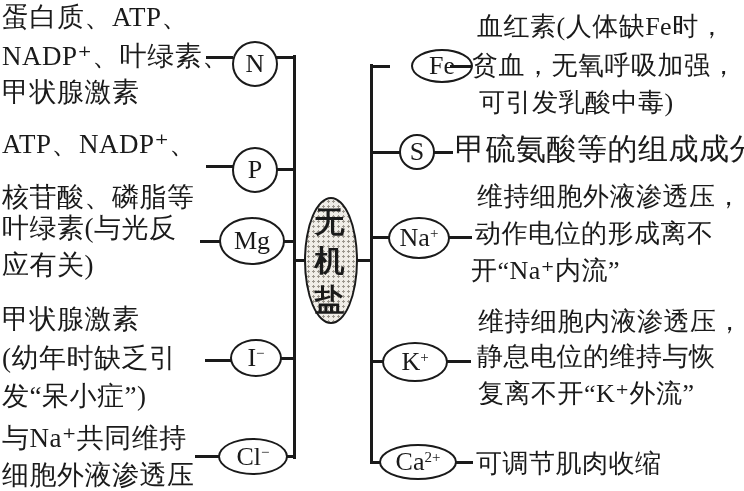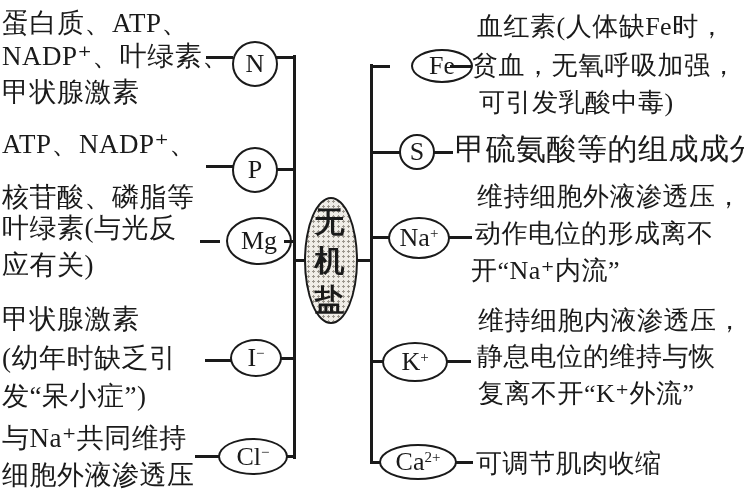--- a/index.html
+++ b/index.html
@@ -67,21 +67,21 @@
     text-align: left;
     word-break: break-all;
     font-weight: bold;
   }
   .hline { position: absolute; height: 3px; background: #1a1a1a; }
   .vline { position: absolute; width: 3px; background: #1a1a1a; }
 </style>
 </head>
 <body>
 
-<div class="txt" style="left:2px; top:8px;">蛋白质、ATP、</div>
+<div class="txt" style="left:2px; top:2px;">蛋白质、ATP、</div>
 <div class="txt" style="left:2px; top:41px;">NADP⁺、叶绿素、</div>
 <div class="txt" style="left:2px; top:77px;">甲状腺激素</div>
 
 <div class="txt" style="left:2px; top:129px;">ATP、NADP⁺、</div>
 <div class="txt" style="left:2px; top:182px;">核苷酸、磷脂等</div>
 
 <div class="txt" style="left:2px; top:213px;">叶绿素(与光反</div>
 <div class="txt" style="left:2px; top:250px;">应有关)</div>
 
 <div class="txt" style="left:2px; top:304px;">甲状腺激素</div>
@@ -94,33 +94,33 @@
 <div class="rtxt" style="left:477px; top:12px;">血红素(人体缺Fe时，</div>
 <div class="rtxt" style="left:472px; top:51px;">贫血，无氧呼吸加强，</div>
 <div class="rtxt" style="left:479px; top:88px;">可引发乳酸中毒)</div>
 
 <div class="rtxt stxt" style="left:455px; top:134px;">甲硫氨酸等的组成成分</div>
 
 <div class="rtxt" style="left:477px; top:182px;">维持细胞外液渗透压，</div>
 <div class="rtxt" style="left:475px; top:219px;">动作电位的形成离不</div>
 <div class="rtxt" style="left:471px; top:256px;">开“Na⁺内流”</div>
 
-<div class="rtxt" style="left:478px; top:307px;font-family:Liberation Mono, monospace;">维持细胞内液渗透压，</div>
+<div class="rtxt" style="left:478px; top:307px;">维持细胞内液渗透压，</div>
 <div class="rtxt" style="left:477px; top:342px;">静息电位的维持与恢</div>
 <div class="rtxt" style="left:478px; top:379px;">复离不开“K⁺外流”</div>
 
 <div class="rtxt" style="left:476px; top:449px;">可调节肌肉收缩</div>
 
 <div class="node" style="left:232px; top:41px; width:46px; height:46px;">
   <span class="sym"><span>N</span><sup></sup></span>
 </div>
 <div class="node" style="left:232px; top:147px; width:46px; height:46px;">
   <span class="sym"><span>P</span><sup></sup></span>
 </div>
-<div class="node" style="left:226px; top:217px; width:66px; height:48px;text-align:center;">
+<div class="node" style="left:219px; top:217px; width:66px; height:48px;text-align:center;">
   <span class="sym"><span>Mg</span><sup></sup></span>
 </div>
 <div class="node" style="left:230px; top:339px; width:52px; height:38px;">
   <span class="sym"><span>I</span><sup>−</sup></span>
 </div>
 <div class="node" style="left:218px; top:438px; width:70px; height:37px;">
   <span class="sym"><span>Cl</span><sup>−</sup></span>
 </div>
 
 <div class="node" style="left:411px; top:49px; width:62px; height:34px;align-items:center;">

